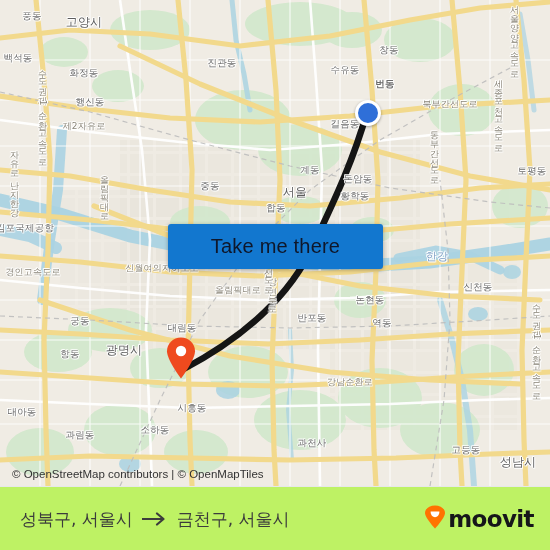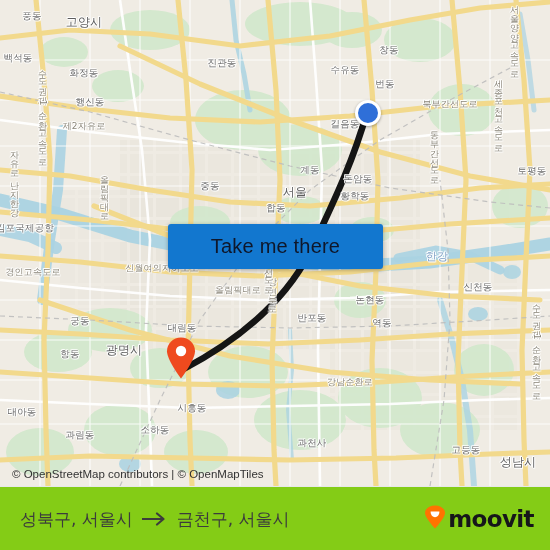--- a/index.html
+++ b/index.html
@@ -112,21 +112,21 @@
     white-space: nowrap;
   }
 
   
   #footer {
     position: absolute;
     left: 0;
     top: 486px;
     width: 550px;
     height: 64px;
-    background: #84cc16;
+    background: #bef264;
     border-top: 1px solid #e8e8e8;
     box-sizing: border-box;
   }
   #route-summary {
     position: absolute;
     left: 20px;
     top: 0;
     height: 64px;
     display: flex;
     align-items: center;
@@ -269,21 +269,21 @@
       <path d="M367 112 C 352 165, 332 205, 312 248 C 290 294, 250 334, 182 370" stroke="#151515" stroke-width="6.5" fill="none" stroke-linecap="round"></path>
     </svg>
 
     <div id="map-labels">
         <div class="map-label " style="left: 32px; top: 16px;">풍동</div>
         <div class="map-label city" style="left: 84px; top: 22px;">고양시</div>
         <div class="map-label " style="left: 18px; top: 58px;">백석동</div>
         <div class="map-label " style="left: 84px; top: 73px;">화정동</div>
         <div class="map-label " style="left: 222px; top: 63px;">진관동</div>
         <div class="map-label " style="left: 345px; top: 70px;">수유동</div>
-        <div class="map-label " style="left: 385px; top: 84px;">번동</div>
+        <div class="map-label " style="left: 385px; top: 84px; font-weight: bold;">번동</div>
         <div class="map-label " style="left: 389px; top: 50px;">창동</div>
         <div class="map-label " style="left: 90px; top: 102px;">행신동</div>
         <div class="map-label road" style="left: 84px; top: 126px;">제2자유로</div>
         <div class="map-label road" style="left: 450px; top: 104px;">북부간선도로</div>
         <div class="map-label " style="left: 345px; top: 124px;">길음동</div>
         <div class="map-label " style="left: 358px; top: 147px; margin-top: 32px;">돈암동</div>
         <div class="map-label " style="left: 310px; top: 170px; text-align: right;">계동</div>
         <div class="map-label city" style="left: 295px; top: 192px;">서울</div>
         <div class="map-label " style="left: 355px; top: 196px;">황학동</div>
         <div class="map-label " style="left: 276px; top: 208px;">합동</div>

